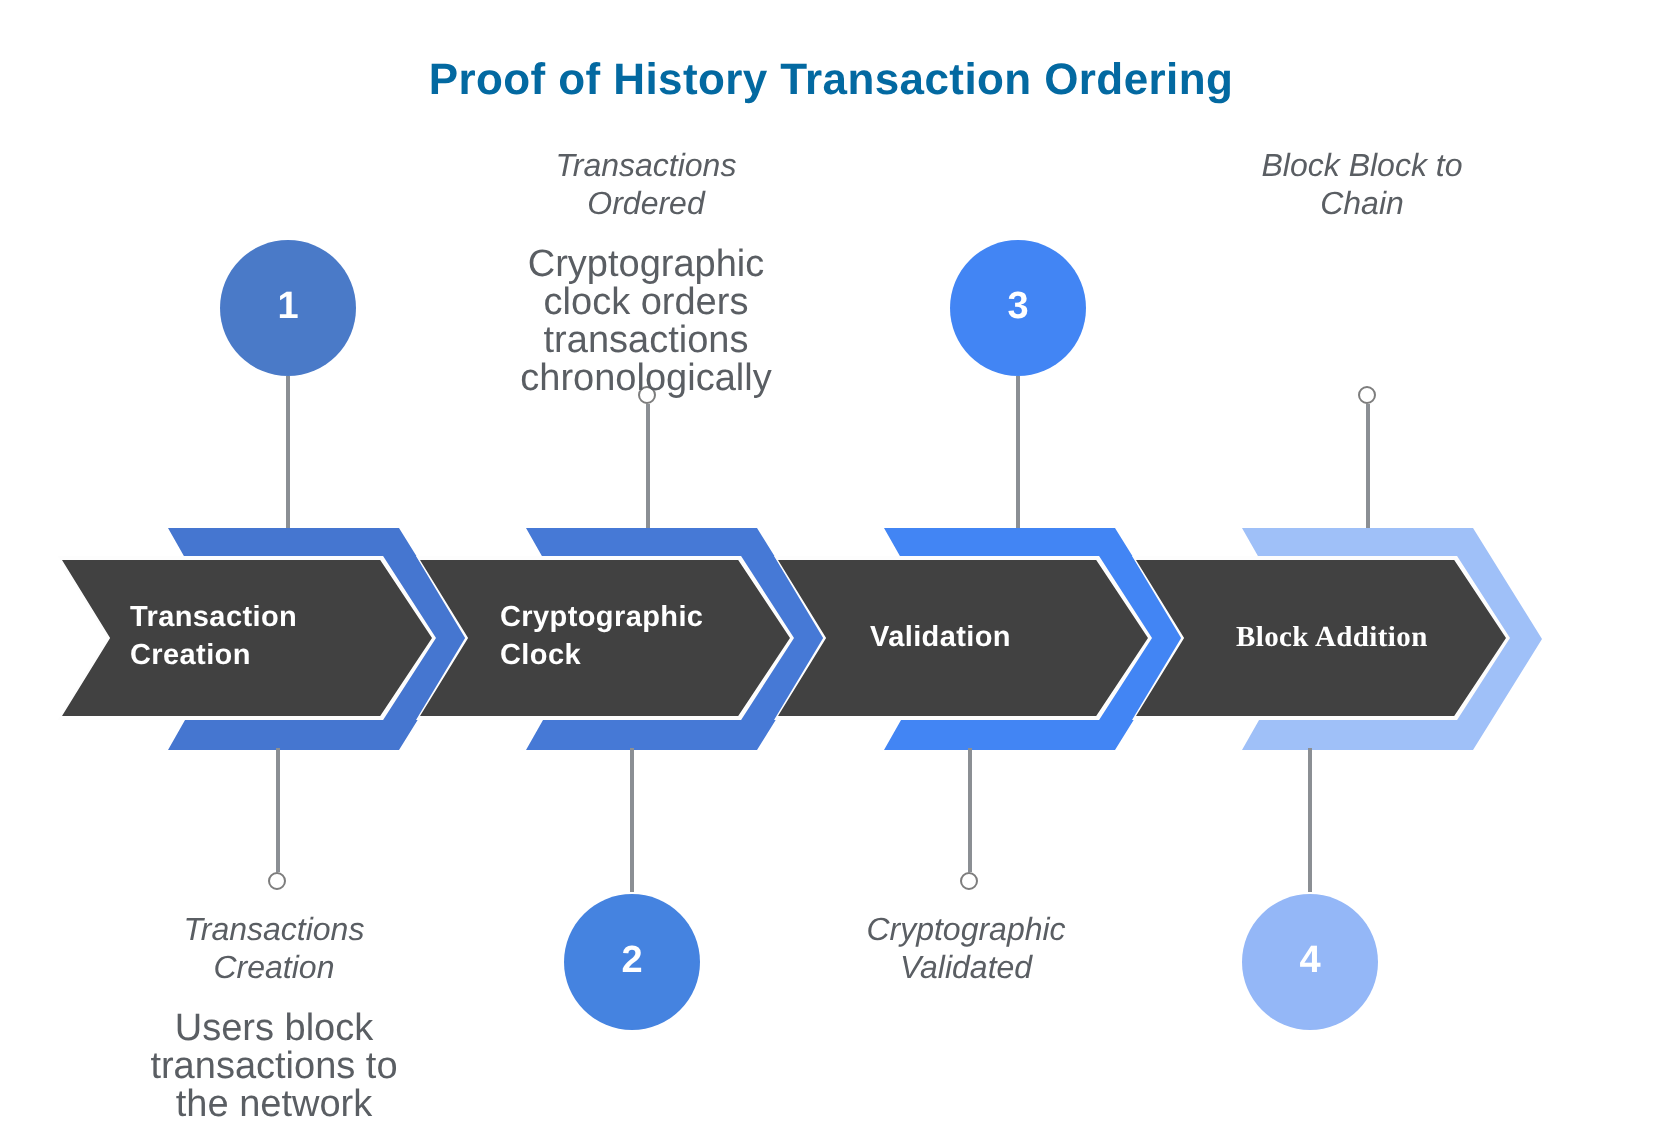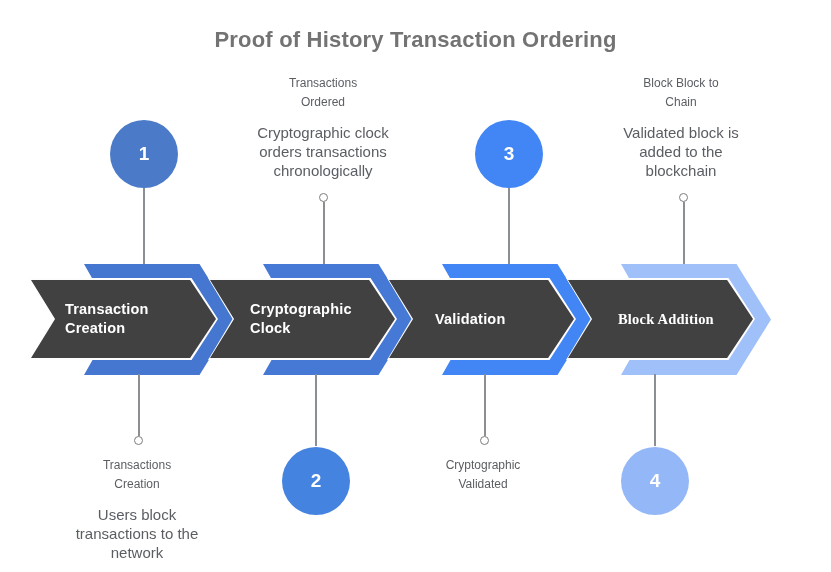--- a/index.html
+++ b/index.html
@@ -2,21 +2,21 @@
 <html><head>
 <meta charset="utf-8">
 <style>
   html,body{margin:0;padding:0;background:#ffffff;}
   .canvas{
     position:relative;width:831px;height:572px;background:#ffffff;
     font-family:"Liberation Sans",sans-serif;overflow:hidden;
   }
   .title{
     position:absolute;left:0;top:27px;width:831px;text-align:center;
-    font-size:22px;font-weight:700;letter-spacing:.2px;color:#737373;
+    font-size:22px;font-weight:700;letter-spacing:.2px;color:#0369a1;
   }
   
   .chev{
     position:absolute;top:264px;width:150px;height:111px;
     clip-path:polygon(0% 0%,77% 0%,100% 50%,77% 100%,0% 100%,21% 50%);
     filter:drop-shadow(0 2px 2px rgba(0,0,0,.25));
   }
   
   .arrowO{
     position:absolute;top:278px;width:189px;height:82px;background:#fdfdfd;
@@ -39,22 +39,22 @@
   .dot{
     position:absolute;width:7px;height:7px;border:1.5px solid #7d7d7d;
     background:#ffffff;border-radius:50%;
   }
   .num{
     position:absolute;width:68px;height:68px;border-radius:50%;
     display:flex;align-items:center;justify-content:center;
     color:#ffffff;font-size:19px;font-weight:700;
   }
   .ann{position:absolute;width:150px;text-align:center;color:#5a5e63;}
-  .ann-t{font-size:12px;line-height:19px;margin:0 auto 11px auto;}
-  .ann-d{font-size:15px;line-height:19px;margin:0 auto;}
+  .ann-t{font-size:16px;line-height:19px;margin:0 auto 11px auto;font-style:italic;}
+  .ann-d{font-size:19px;line-height:19px;margin:0 auto;}
   .mw110{max-width:110px;}
   .mw120{max-width:120px;}
   .mw125{max-width:125px;}
   .mw130{max-width:130px;}
   .mw135{max-width:135px;}
 </style>
 </head>
 <body>
 
 <div class="canvas">
@@ -112,16 +112,15 @@
   </div>
   <div class="ann" style="left:248px;top:74px">
     <div class="ann-t mw110">Transactions Ordered</div>
     <div class="ann-d mw135">Cryptographic clock orders transactions chronologically</div>
   </div>
   <div class="ann" style="left:408px;top:456px">
     <div class="ann-t mw110">Cryptographic Validated</div>
   </div>
   <div class="ann" style="left:606px;top:74px">
     <div class="ann-t mw110">Block Block to Chain</div>
-    <div class="ann-d mw125">Validated block is added to the blockchain</div>
   </div>
 
 </div>
 
 </body></html>

